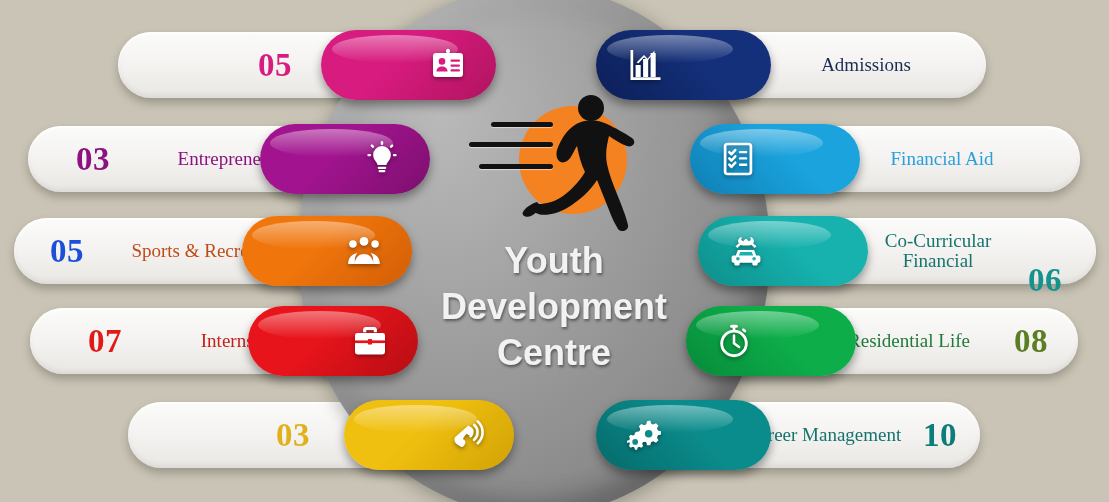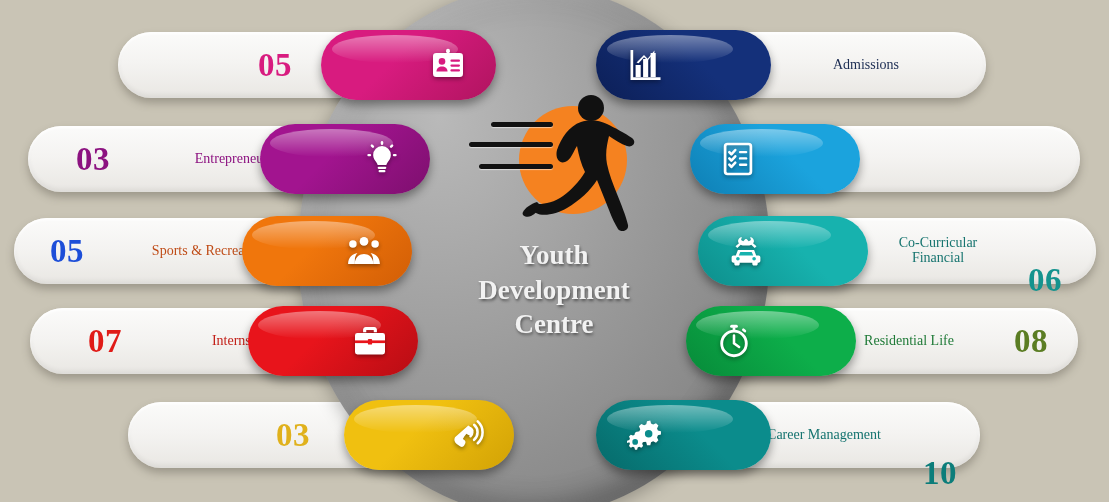--- a/index.html
+++ b/index.html
@@ -68,21 +68,21 @@
   .row.right .pill .glyph{left:28px;}
 
   
   .num{
     position:absolute;top:50%;transform:translateY(-50%);
     font-size:33px;font-weight:700;letter-spacing:.5px;z-index:4;
     white-space:nowrap;
   }
   .label{
     position:absolute;top:50%;transform:translateY(-50%);
-    font-size:14px;line-height:1.07;text-align:center;z-index:4;
+    font-size:19px;line-height:1.07;text-align:center;z-index:4;
     white-space:pre-line;
   }
 
   
   .logo{
     position:absolute;left:463px;top:92px;width:180px;height:140px;z-index:9;
   }
   .logo .sun{
     position:absolute;left:56px;top:14px;width:108px;height:108px;border-radius:50%;
     background:#f58220;
@@ -93,22 +93,22 @@
     position:absolute;display:block;height:5px;background:#111;border-radius:3px;
     box-shadow:0 1px 1px rgba(255,255,255,.55);
   }
   .logo .streaks i:nth-child(1){left:28px;top:2px;width:62px;}
   .logo .streaks i:nth-child(2){left:6px; top:22px;width:84px;}
   .logo .streaks i:nth-child(3){left:16px;top:44px;width:74px;}
 
   .center-title{
     position:absolute;left:404px;top:238px;width:300px;
     text-align:center;color:#f2f2f2;z-index:9;
-    font-family:Liberation Serif, serif;
-    font-weight:700;font-size:27px;line-height:1.28;
+    font-family:Liberation Sans, sans-serif;
+    font-weight:700;font-size:36px;line-height:1.28;
     text-shadow:1px 2px 3px rgba(0,0,0,.45);
     white-space:pre-line;
   }
 </style>
 </head>
 <body style="background: rgb(201, 196, 181);">
 
 <div id="stage">
 
   <div id="rows">
@@ -177,20 +177,21 @@
               <path d="M6.2 7.4l1.4 1.5 2.6-2.9" fill="none" stroke="#fff" stroke-width="1.7" stroke-linecap="round" stroke-linejoin="round"></path>
               <path d="M6.2 11.6l1.4 1.5 2.6-2.9" fill="none" stroke="#fff" stroke-width="1.7" stroke-linecap="round" stroke-linejoin="round"></path>
               <path d="M6.2 15.8l1.4 1.5 2.6-2.9" fill="none" stroke="#fff" stroke-width="1.7" stroke-linecap="round" stroke-linejoin="round"></path>
               <rect x="12.6" y="6.6" width="5.6" height="1.6" rx=".8"></rect>
               <rect x="12.6" y="10.8" width="5.6" height="1.6" rx=".8"></rect>
               <rect x="12.6" y="15" width="5.6" height="1.6" rx=".8"></rect>
             </svg>
           </span>
         </div>
         <div class="num" style="left: 122px; color: rgb(43, 95, 158);">04</div>
+        <div class="label" style="left: 152px; width: 200px; color: rgb(42, 159, 216);">Financial Aid</div>
       </div>
       <div class="row left" style="top: 212px; width: 408px; left: 14px;">
         <div class="bar" style="left: 0px; width: 398px;"></div>
         <div class="pill" style="width: 170px; background: linear-gradient(135deg, rgb(240, 118, 12) 0%, rgb(240, 118, 12) 42%, rgb(210, 94, 6) 100%); left: 228px; right: auto;">
           <span class="glyph" style="right: 30px;">
             <svg viewBox="0 0 24 24">
               <circle cx="12" cy="5.6" r="2.9"></circle>
               <circle cx="4.6" cy="7.4" r="2.5"></circle>
               <circle cx="19.4" cy="7.4" r="2.5"></circle>
               <path d="M1.4 20.6c0-4 2.6-6.6 6.2-7.2-1.1 1.3-1.7 3-1.7 4.6v2.6z"></path>
@@ -274,21 +275,21 @@
         <div class="pill" style="width: 175px; background: linear-gradient(225deg, rgb(11, 140, 140) 0%, rgb(11, 140, 140) 42%, rgb(6, 106, 106) 100%); left: 0px; right: auto;">
           <span class="glyph" style="left: 30px;">
             <svg viewBox="0 0 24 24">
               <path d="M16.2 2.4l.5 2 1.4.6 1.9-.9 1.6 1.6-.9 1.9.6 1.4 2 .5v2.2l-2 .5-.6 1.4.9 1.9-1.6 1.6-1.9-.9-1.4.6-.5 2H14l-.5-2-1.4-.6-1.9.9L8.6 16l.9-1.9-.6-1.4-2-.5V10l2-.5.6-1.4-.9-1.9 1.6-1.6 1.9.9 1.4-.6.5-2z"></path>
               <circle cx="15.1" cy="11.1" r="2.5" fill="#0b8c8c"></circle>
               <path d="M7.4 12.2l.4 1.5 1 .4 1.4-.6 1.2 1.2-.6 1.4.4 1 1.5.4v1.6l-1.5.4-.4 1 .6 1.4-1.2 1.2-1.4-.6-1 .4-.4 1.5H6l-.4-1.5-1-.4-1.4.6-1.2-1.2.6-1.4-.4-1L.7 20v-1.6l1.5-.4.4-1-.6-1.4 1.2-1.2 1.4.6 1-.4.4-1.5z" transform="translate(0,-2.6)"></path>
               <circle cx="6.1" cy="16.6" r="1.9" fill="#0b8c8c"></circle>
             </svg>
           </span>
         </div>
-        <div class="num" style="left: 327px; color: rgb(12, 125, 122); margin-top: 38px;">10</div>
+        <div class="num" style="left: 327px; color: rgb(12, 125, 122);">10</div>
         <div class="label" style="left: 108px; width: 240px; color: rgb(20, 115, 111);">Career Management</div>
       </div>
     </div>
 
   <div class="core-ellipse"></div>
 
   <div class="logo">
     <div class="sun"></div>
     <div class="streaks">
       <i></i>

